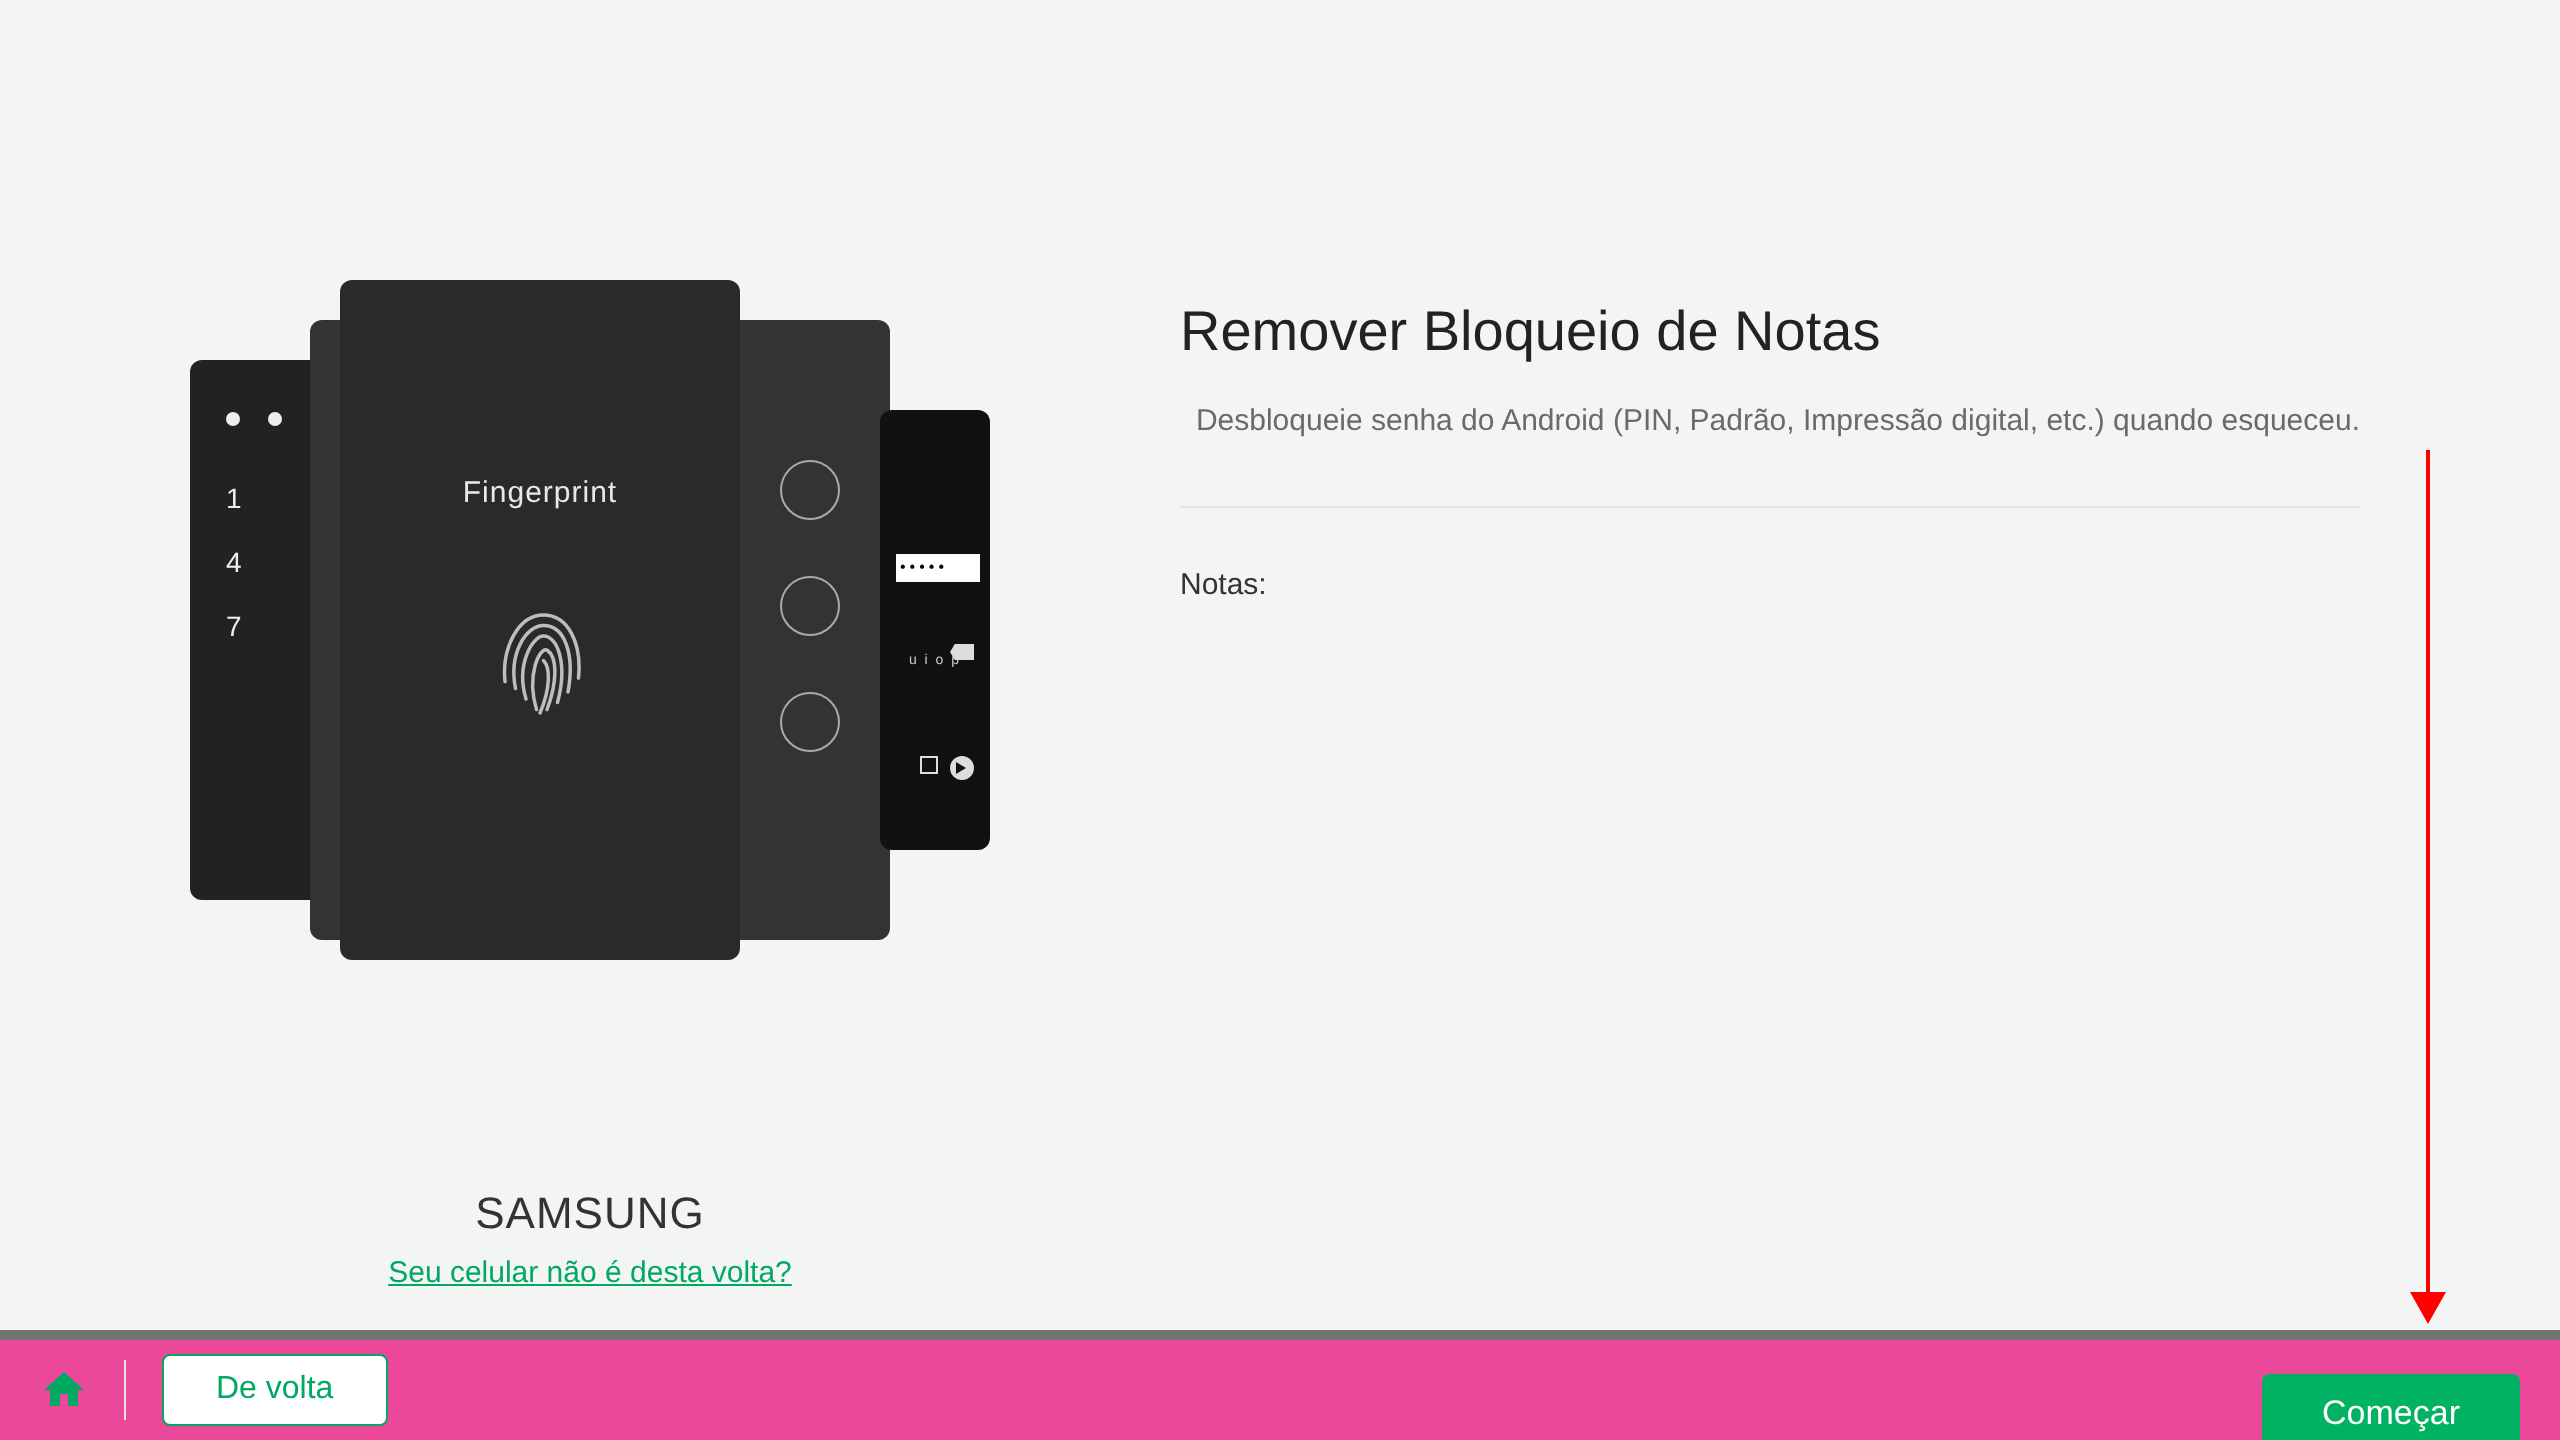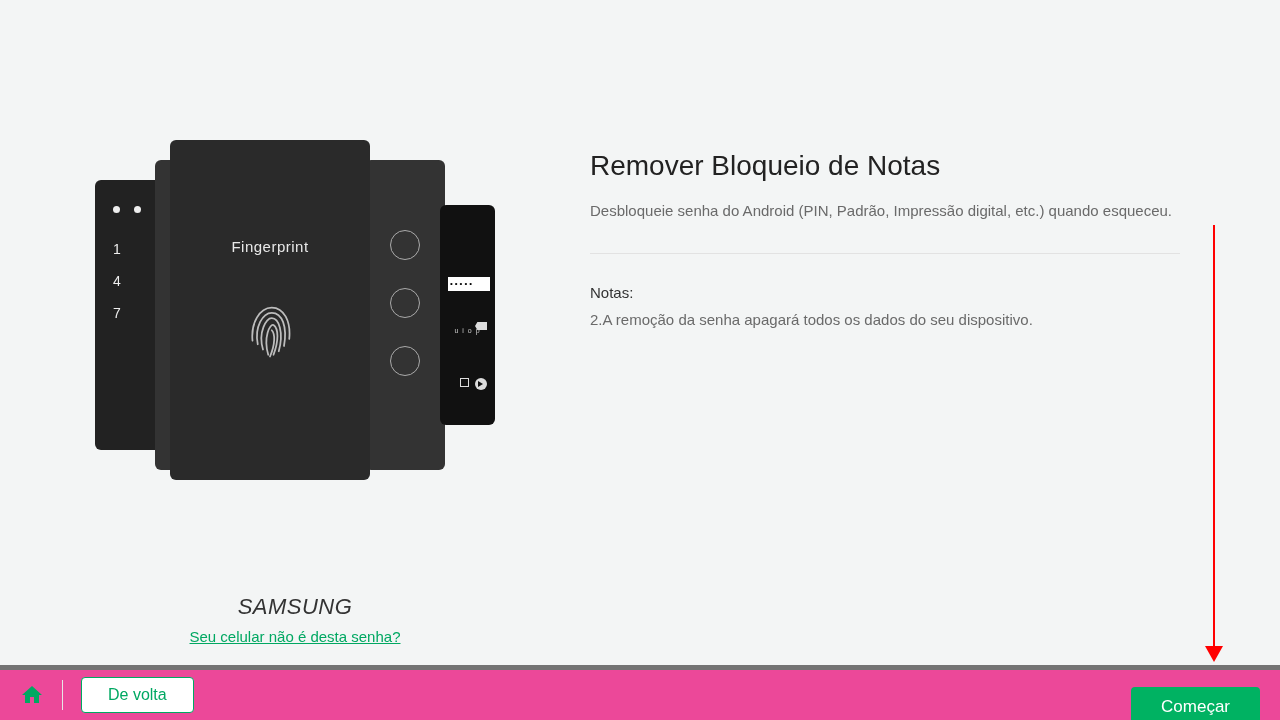--- a/index.html
+++ b/index.html
@@ -30,27 +30,27 @@
   .p2 { width: 85px; height: 310px; left: 60px; top: 20px; background:#333; }
   
   .p4 { width: 80px; height: 310px; right: 50px; top: 20px; background:#333; padding:18px 10px; display:flex; flex-direction:column; align-items:center; gap:28px; padding-top:70px; }
   .p4 .ring { width:30px; height:30px; border:1.5px solid #aaa; border-radius:50%; }
 
   
   .p3 { width: 200px; height: 340px; left: 75px; top: 0; background:#2a2a2a; display:flex; flex-direction:column; align-items:center; z-index:5; }
   .p3 .lbl { color:#e8e8e8; font-size:15px; margin-top:98px; letter-spacing:.5px; }
   .p3 .fp { width:56px; height:70px; margin-top:42px; }
 
-  .brand { font-size:22px; color:#333; margin-top:120px; letter-spacing:.5px;font-style:italic; }
+  .brand { font-size:22px; color:#333; margin-top:120px; letter-spacing:.5px; }
   .brand-link { color:#00a862; text-decoration:underline; font-size:15px; margin-top:8px; cursor:pointer; }
 
   .title { font-size:28px; color:#222; font-weight:400; }
-  .desc { color:#6a6a6a; font-size:15px; margin-top:18px; line-height:1.5; max-width:600px; }
+  .desc { color:#6a6a6a; font-size:15px; margin-top:18px; line-height:1.5; max-width:600px;text-align:right; }
   .hr { border:none; border-top:1px solid #e2e2e2; margin:30px 0; }
-  .notes-h { color:#333; font-size:15px; margin-bottom:10px; }
+  .notes-h { color:#333; font-size:15px; margin-bottom:20px; }
   .note { color:#6a6a6a; font-size:15px; margin:6px 0; }
 
   
   .footer { position:absolute; bottom:0; left:0; width:100%; height:55px; background:#ec4899; display:flex; align-items:center; padding:0 20px; border-top:5px solid #737373; }
   .home { color:#00a862; font-size:22px; margin-right:18px; cursor:pointer; display:flex; align-items:center; }
   .sep { width:1px; height:30px; background:#e6e6e6; margin-right:18px; }
   .btn { height:36px; padding:0 26px; border-radius:4px; font-size:16px; cursor:pointer; display:flex; align-items:center; justify-content:center; }
   .btn-back { border:1.5px solid #00a862; color:#00a862; background:#fff; }
   .btn-start { background:#00b262; color:#fff; margin-left:auto; height:40px; padding:0 30px; font-size:17px;margin-top:23px; }
 
@@ -99,29 +99,28 @@
             <path d="M12 50 C10 30 20 12 34 12 C48 12 56 28 54 48"></path>
             <path d="M18 54 C14 34 24 18 34 18 C46 18 52 34 48 56"></path>
             <path d="M24 60 C18 40 28 24 34 24 C42 24 48 40 42 62"></path>
             <path d="M30 66 C24 46 32 30 36 32 C42 36 42 50 36 66"></path>
             <path d="M34 38 C38 42 38 54 32 68"></path>
           </g>
         </svg>
       </div>
     </div>
     <div class="brand">SAMSUNG</div>
-    <a class="brand-link">Seu celular não é desta senha?</a>
+    <a class="brand-link">Seu celular não é desta volta?</a>
   </div>
 
   <div class="right">
     <h1 class="title">Remover Bloqueio de Notas</h1>
     <p class="desc">Desbloqueie senha do Android (PIN, Padrão, Impressão digital, etc.) quando esqueceu.</p>
     <hr class="hr">
     <div class="notes-h">Notas:</div>
-    <p class="note">2.A remoção da senha apagará todos os dados do seu dispositivo.</p>
   </div>
 </div>
 
 <div class="pointer"></div>
 
 <div class="footer">
   <div class="home">
     <svg width="24" height="24" viewBox="0 0 24 24">
         <path fill="#00a862" d="M12 3 L2 12 H5 V20 H10 V14 H14 V20 H19 V12 H22 Z"></path>
       </svg>

